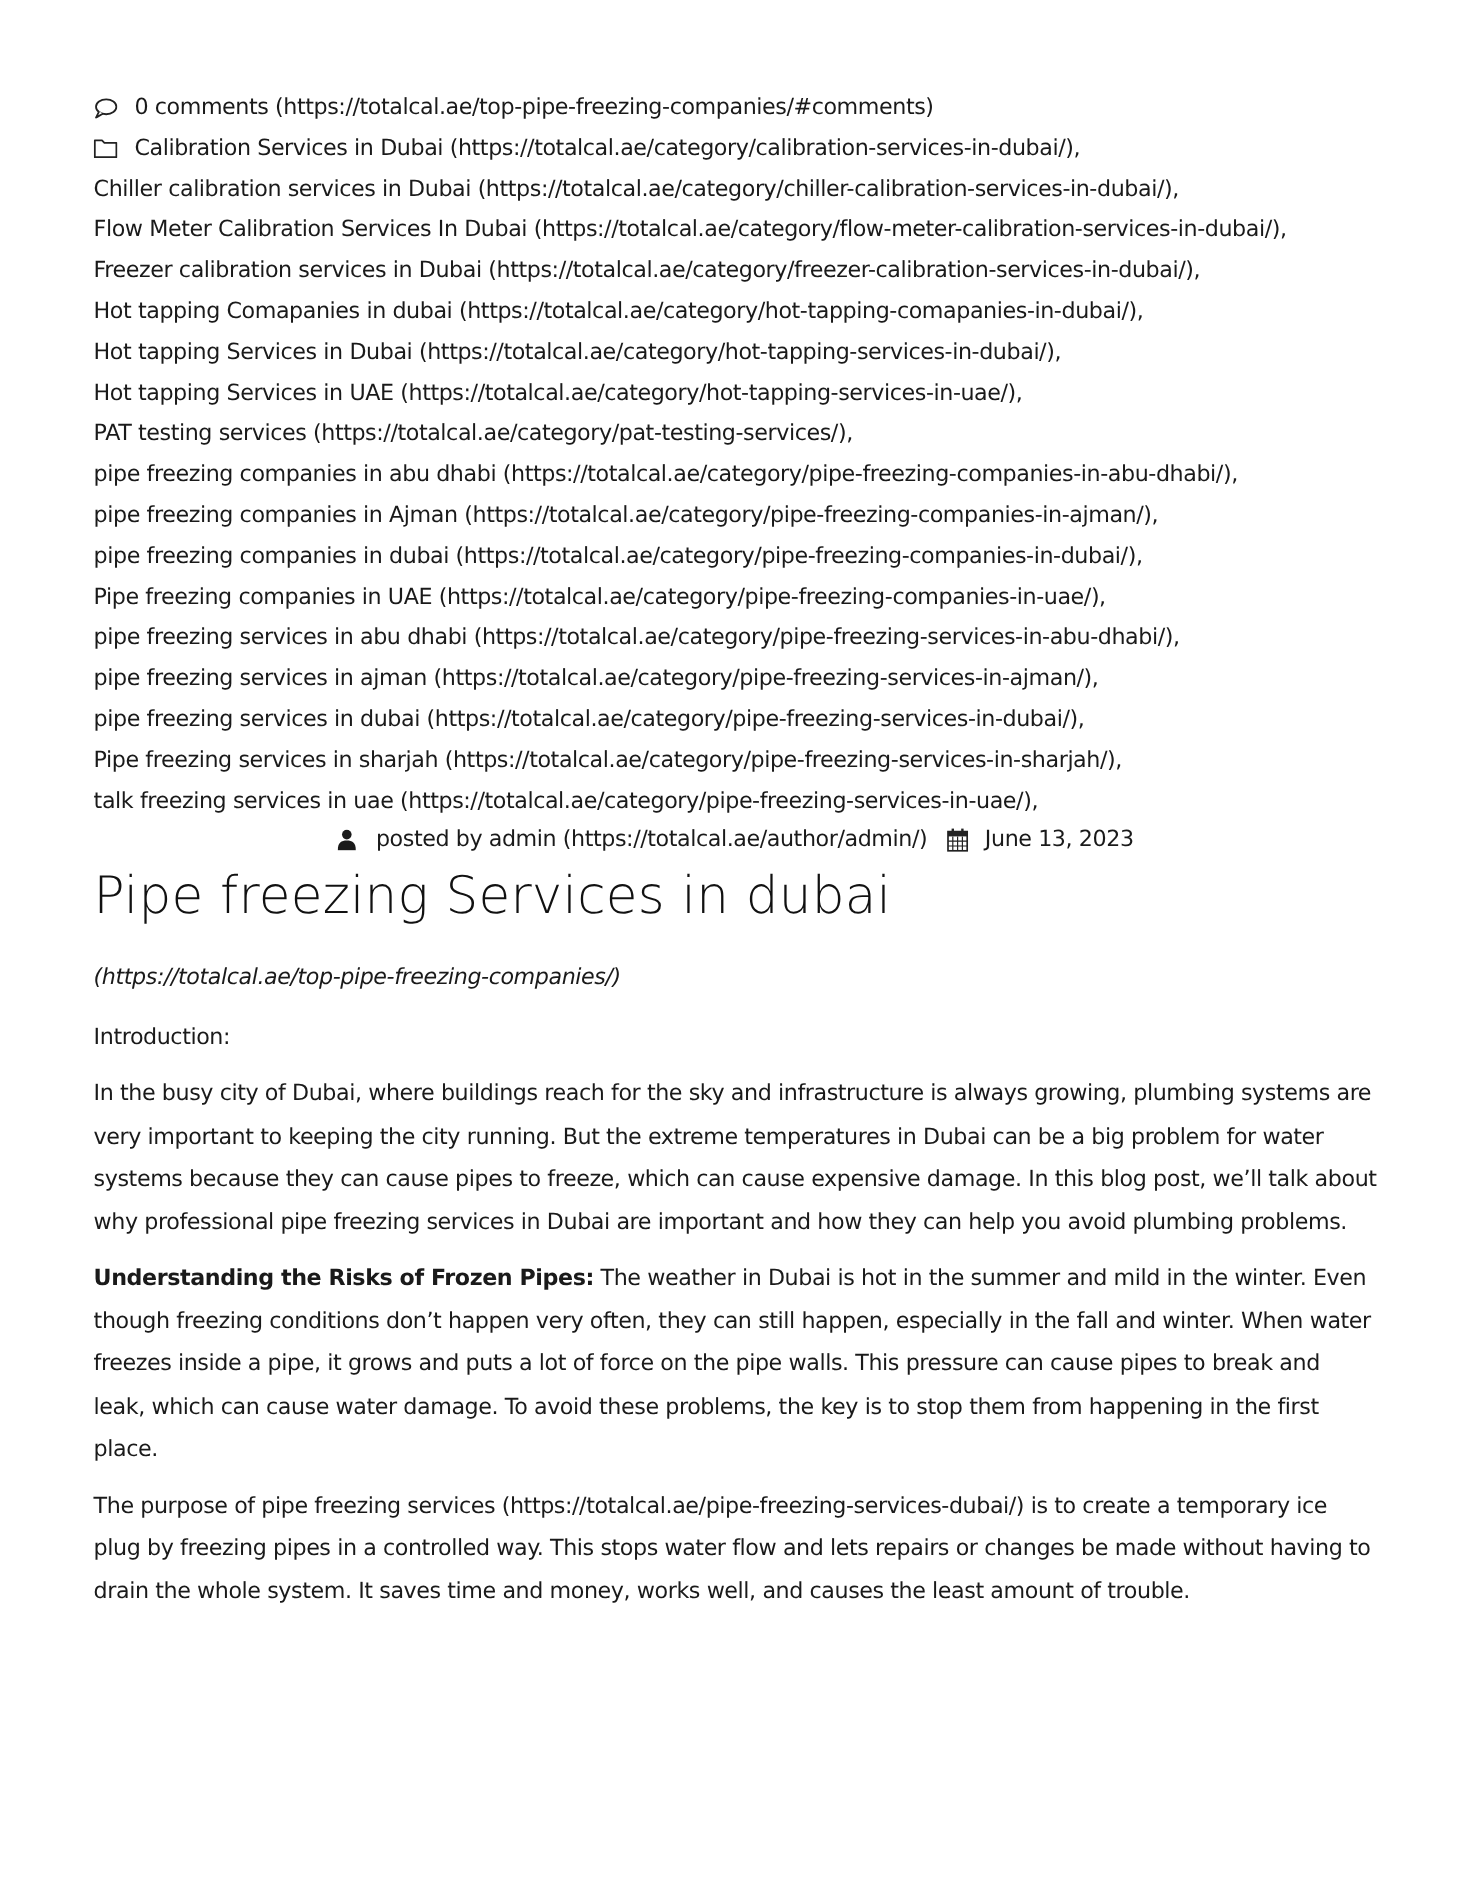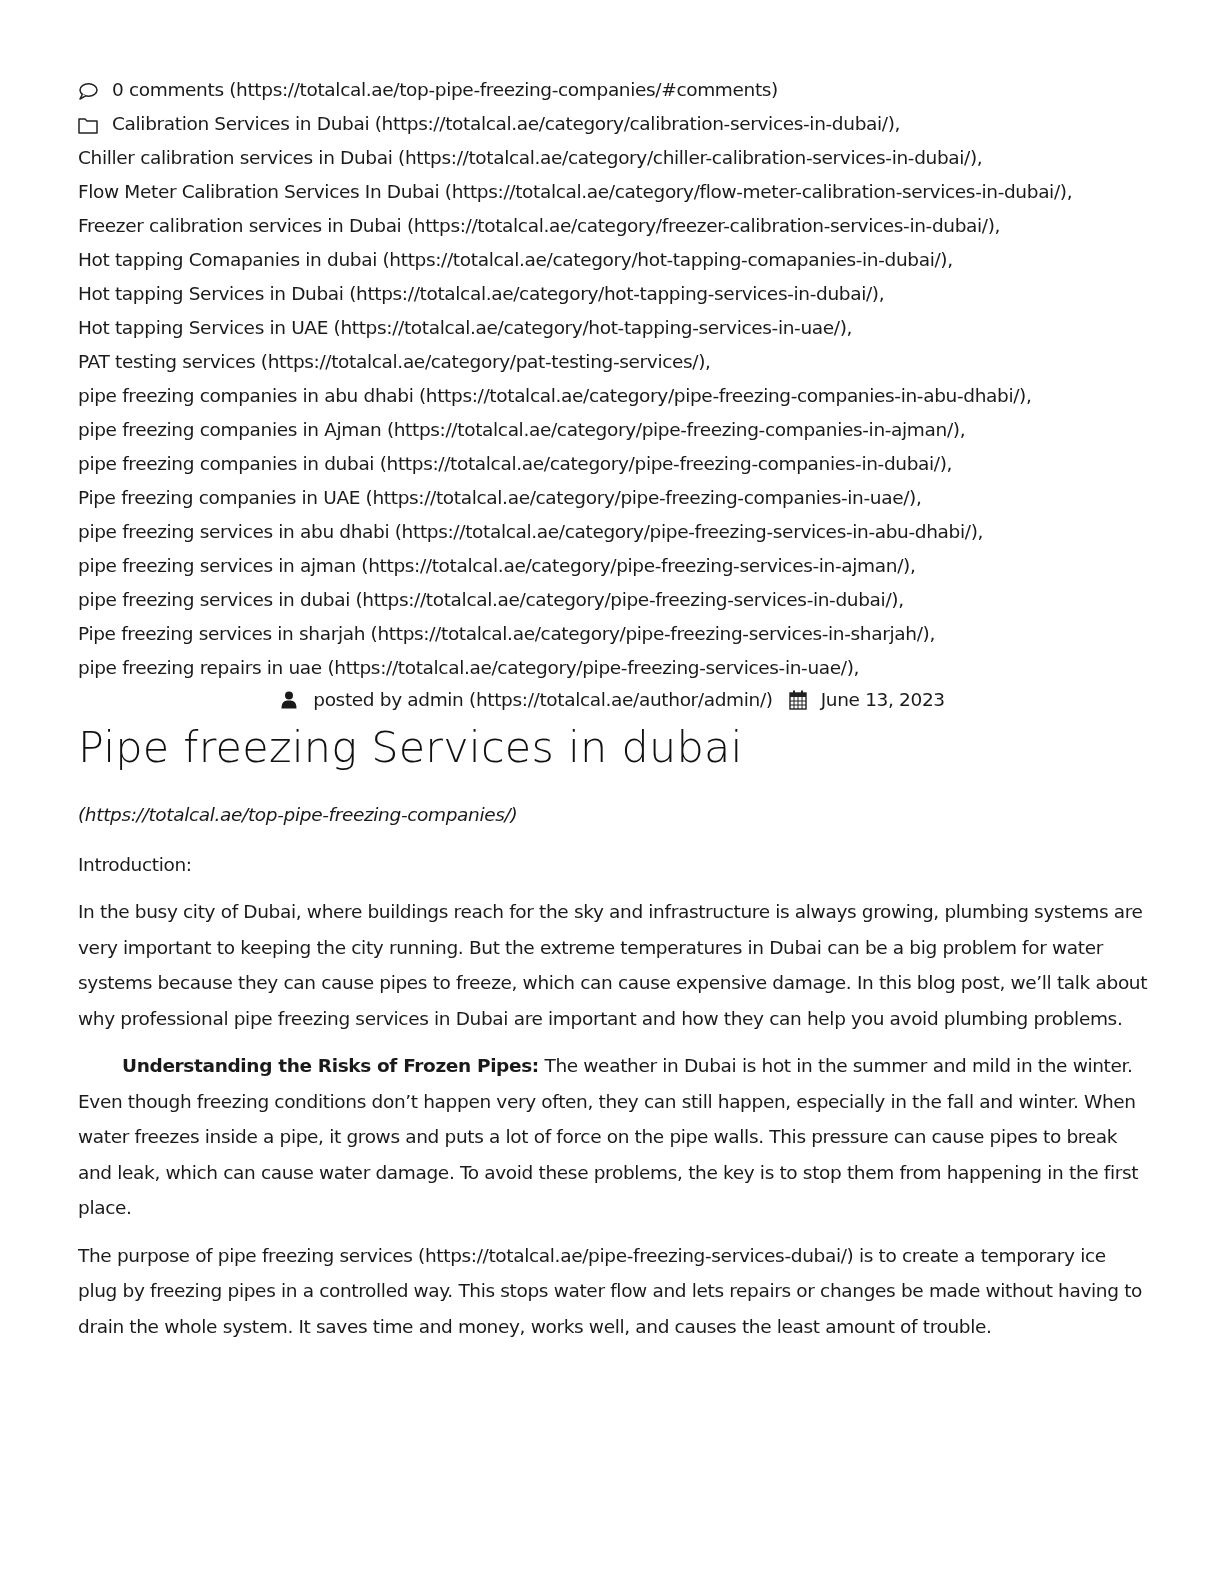--- a/index.html
+++ b/index.html
@@ -9,21 +9,21 @@
   .line { font-size: 18.5px; line-height: 34px; white-space: nowrap; letter-spacing: -0.35px; }
   .icon { display: inline-block; width: 22px; margin-right: 12px; vertical-align: middle; }
   .icon svg { display: block; }
   .meta { font-size: 18.5px; line-height: 30px; white-space: nowrap; letter-spacing: -0.35px; display: flex; align-items: center; justify-content: center; }
   .meta .icon { width: 18px; margin-right: 14px; }
   .meta .cal { margin-left: 16px; }
   h1 { font-family: "DejaVu Sans", sans-serif; font-weight: 300; font-size: 43px; line-height: 60px;
     margin: 2px 0 20px 0; letter-spacing: 0.2px; color: #111; }
   p { font-size: 18.5px; line-height: 35.5px; margin: 0 0 12px 0; letter-spacing: -0.35px; }
   .lead { margin-bottom: 14px; font-style: italic; }
-  b { font-weight: bold; margin-left: 44px; }
+  b { font-weight: bold; }
 </style>
 </head>
 <body>
 
 <div class="page">
 
   <div class="line">
     <span class="icon">
       <svg width="20" height="18" viewBox="0 0 20 18">
           <ellipse cx="10.5" cy="8" rx="8.5" ry="6.2" fill="none" stroke="#222" stroke-width="1.5"></ellipse>
@@ -47,21 +47,21 @@
   <div class="line">Hot tapping Services in UAE (https://totalcal.ae/category/hot-tapping-services-in-uae/),</div>
   <div class="line">PAT testing services (https://totalcal.ae/category/pat-testing-services/),</div>
   <div class="line">pipe freezing companies in abu dhabi (https://totalcal.ae/category/pipe-freezing-companies-in-abu-dhabi/),</div>
   <div class="line">pipe freezing companies in Ajman (https://totalcal.ae/category/pipe-freezing-companies-in-ajman/),</div>
   <div class="line">pipe freezing companies in dubai (https://totalcal.ae/category/pipe-freezing-companies-in-dubai/),</div>
   <div class="line">Pipe freezing companies in UAE (https://totalcal.ae/category/pipe-freezing-companies-in-uae/),</div>
   <div class="line">pipe freezing services in abu dhabi (https://totalcal.ae/category/pipe-freezing-services-in-abu-dhabi/),</div>
   <div class="line">pipe freezing services in ajman (https://totalcal.ae/category/pipe-freezing-services-in-ajman/),</div>
   <div class="line">pipe freezing services in dubai (https://totalcal.ae/category/pipe-freezing-services-in-dubai/),</div>
   <div class="line">Pipe freezing services in sharjah (https://totalcal.ae/category/pipe-freezing-services-in-sharjah/),</div>
-  <div class="line">pipe freezing repairs in uae (https://totalcal.ae/category/pipe-freezing-services-in-uae/),</div>
+  <div class="line">talk freezing services in uae (https://totalcal.ae/category/pipe-freezing-services-in-uae/),</div>
 
   <div class="meta">
     <span class="icon">
       <svg width="16" height="18" viewBox="0 0 16 18">
           <circle cx="8" cy="4.5" r="4" fill="#1a1a1a"></circle>
           <path d="M0.5 17.5 C0.5 11 3.5 9.5 8 9.5 C12.5 9.5 15.5 11 15.5 17.5 Z" fill="#1a1a1a"></path>
         </svg>
     </span>
     <span>posted by admin (https://totalcal.ae/author/admin/)</span>
     <span class="icon cal">

